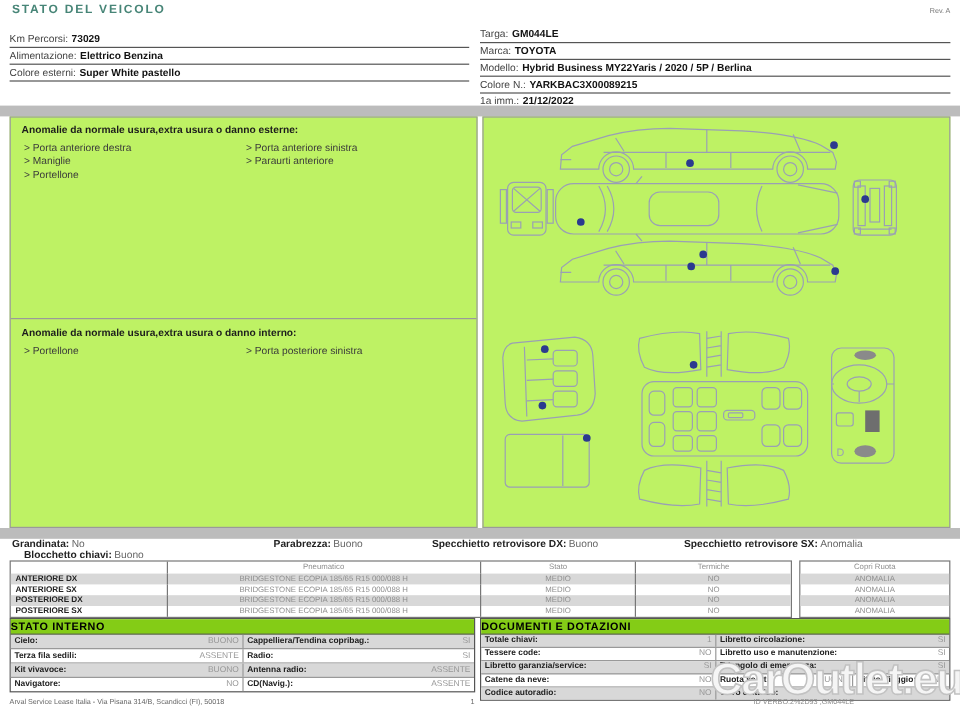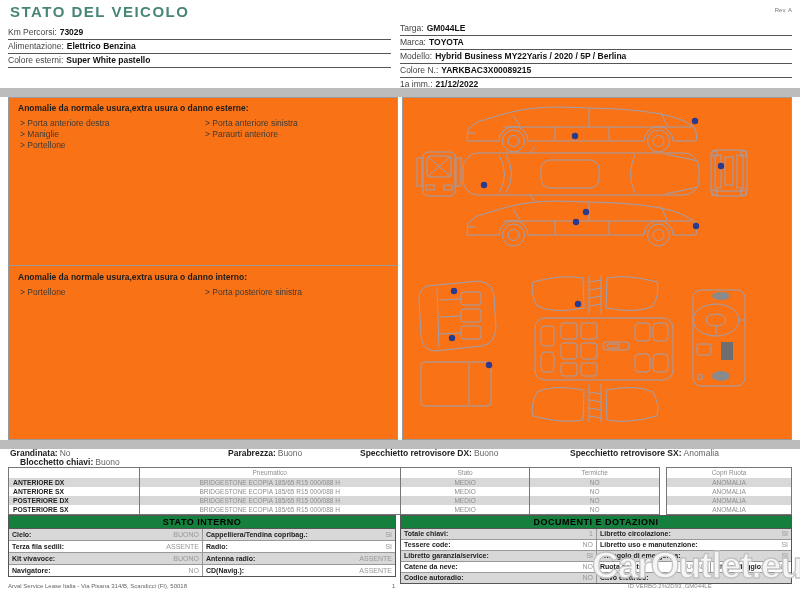--- a/index.html
+++ b/index.html
@@ -2,34 +2,34 @@
 <html><head>
 <meta charset="utf-8">
 <style>
   html,body { margin:0; padding:0; background:#fff; }
   .page {
     position:relative; width:800px; height:600px; background:#ffffff;
     font-family:"Liberation Sans", sans-serif; color:#333; overflow:hidden;
   }
   .abs { position:absolute; }
 
-  .title { left:10px; top:3px; font-size:15px; font-weight:bold; color:#478577; letter-spacing:1.5px; }
+  .title { left:10px; top:3px; font-size:10px; font-weight:bold; color:#478577; letter-spacing:1.5px; }
   .rev   { right:8px; top:7px; font-size:6px; color:#777; }
 
   .info-block { font-size:8.5px; }
   .info-left  { left:8px;   top:26px; width:383px; }
   .info-right { left:400px; top:22px; width:392px; }
   .info-row { height:13px; line-height:13px; border-bottom:1px solid #555; white-space:nowrap; overflow:hidden; }
   .info-row .lbl { color:#444; }
   .info-row .val { font-weight:bold; color:#111; margin-left:3px; }
 
   .graybar { left:0; width:800px; height:9px; background:#bcbcbc; }
   .bar1 { top:88px; } .bar2 { top:440px; }
 
-  .panel { border:1px solid #9a9a9a; background:#f97316; box-sizing:border-box; }
+  .panel { border:1px solid #9a9a9a; background:#bef264; box-sizing:border-box; }
   .panel-left  { left:8px;   top:97px; width:390px; height:343px; }
   .panel-right { left:402px; top:97px; width:390px; height:343px; }
   .section { position:absolute; left:0; width:100%; box-sizing:border-box; padding:5px 9px; }
   .sec-a { top:0; height:168px; border-bottom:1px solid #9a9a9a; }
   .sec-b { top:169px; bottom:0; }
   .anom-title { font-size:8.5px; font-weight:bold; color:#1c1c1c; margin-bottom:5px; }
   .anom-cols { display:flex; }
   .anom-col { width:50%; font-size:8.5px; color:#3a3a3a; line-height:11px; }
   .anom-item { padding-left:2px; }
 
@@ -50,21 +50,21 @@
   .t-cell { box-sizing:border-box; overflow:hidden; white-space:nowrap; }
   .t-name { width:130px; font-weight:bold; color:#222; padding-left:4px; font-size:6.8px; }
   .t-pneu { width:262px; text-align:center; color:#8e8e8e; border-left:1px solid #777; }
   .t-stat { width:130px; text-align:center; color:#8e8e8e; border-left:1px solid #777; }
   .t-term { width:130px; text-align:center; color:#8e8e8e; border-left:1px solid #777; }
   .t-full { width:100%; text-align:center; color:#8e8e8e; }
 
   .bsec { border:1px solid #555; box-sizing:border-box; background:#fff; font-size:7px; }
   .bsec-left  { left:8px;   top:515px; width:388px; }
   .bsec-right { left:400px; top:515px; width:392px; }
-  .bheader { height:12px; line-height:12px; background:#15803d; text-align:center;
+  .bheader { height:12px; line-height:12px; background:#84cc16; 
              font-weight:bold; font-size:9px; color:#000; border-bottom:1px solid #555; letter-spacing:0.5px; }
   .brow { display:flex; border-bottom:1px solid #999; }
   .brow:last-child { border-bottom:none; }
   .brow.stripe { background:#d8d8d8; }
   .bsec-left  .brow { height:11px; line-height:11px; }
   .bsec-right .brow { height:10px; line-height:10px; }
   .bcell { width:50%; box-sizing:border-box; display:flex; justify-content:space-between;
            padding:0 3px; overflow:hidden; white-space:nowrap; }
   .bcell + .bcell { border-left:1px solid #999; }
   .blbl { font-weight:bold; color:#222; }

